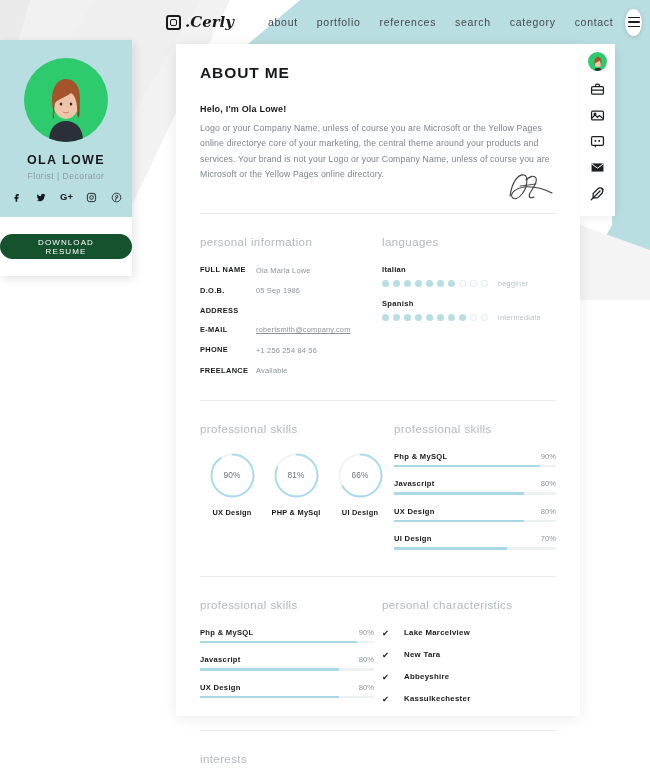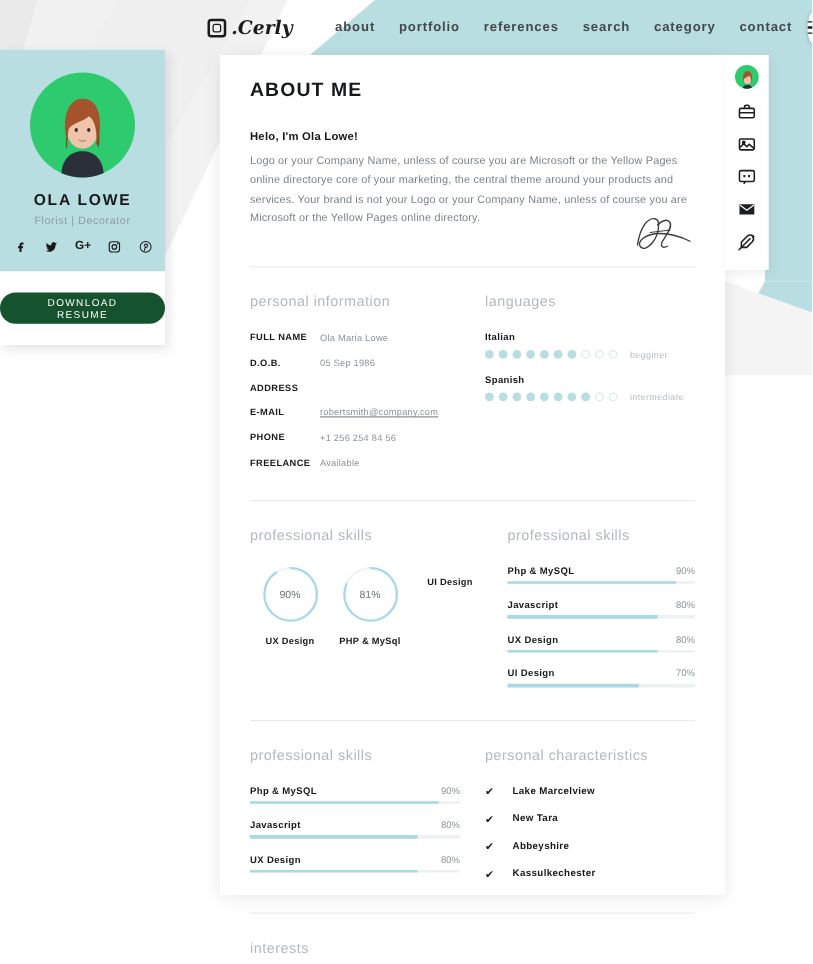--- a/index.html
+++ b/index.html
@@ -37,21 +37,20 @@
   }
   .brand-text {
     font-family: "DejaVu Serif", serif;
     font-style: italic; font-weight: 700;
     font-size: 15px; color: #1a1a1a; letter-spacing: 0px;
   }
   .nav-links { display: flex; align-items: center; gap: 19px; margin-left: 34px; }
   .nav-links a {
     font-size: 10.5px; color: #44484b; text-decoration: none;
     letter-spacing: 0.7px;
-    font-weight: bold;
   }
   .burger {
     width: 27px; height: 27px; border-radius: 50%;
     background: #fff; box-shadow: 0 1px 4px rgba(0,0,0,.18);
     margin-left: 12px; display: flex; flex-direction: column;
     align-items: center; justify-content: center; gap: 3px;
   }
   .burger i { display: block; width: 12px; height: 1.6px; background: #1a1a1a; border-radius: 1px; }
 
   
@@ -105,21 +104,21 @@
   .intro-head { font-size: 9px; font-weight: 700; color: #16181a; margin-bottom: 7px; letter-spacing: .2px; }
   .intro-body { font-size: 8.7px; line-height: 1.78; color: #7b848a; max-width: 350px; letter-spacing: .15px; }
   .signature { position: absolute; right: 20px; top: 122px; width: 60px; height: 42px; }
 
   .divider { height: 1px; background: #ececec; margin: 0; }
 
   .sec-title {
     font-size: 11.5px; color: #b2b9bd; letter-spacing: .4px;
     font-weight: 400; margin-bottom: 17px;
   }
-  .two-col { display: flex; gap: 12px; }
+  .two-col { display: flex; gap: 0; }
   .col-l { width: 186px; }
   .col-r { width: 186px; margin-left: 8px; }
   .block { padding: 22px 0 14px 0; }
 
   
   .pi-row { display: flex; margin-bottom: 9px; font-size: 7.4px; align-items: flex-start; }
   .pi-key { width: 56px; flex: 0 0 56px; font-weight: 700; color: #16181a; letter-spacing: .35px; padding-top: .5px; }
   .pi-val { color: #8b9398; line-height: 1.55; letter-spacing: .2px; }
   .pi-val.link { color: #8b9398; text-decoration: underline; }
 
@@ -359,20 +358,26 @@
             <div class="circ-item">
               <div class="circ-wrap"><svg viewBox="0 0 47 47" width="47" height="47">
                     <circle cx="23.5" cy="23.5" r="21" fill="none" stroke="#f0f3f4" stroke-width="1.8"></circle>
                     <circle cx="23.5" cy="23.5" r="21" fill="none" stroke="#a9d9e7" stroke-width="1.8" stroke-linecap="round" stroke-dasharray="106.87698207512476 131.94689145077132" transform="rotate(-90 23.5 23.5)"></circle>
                   </svg>
                 <div class="circ-pct">81%</div>
               </div>
               <div class="circ-label">PHP &amp; MySql</div>
             </div>
             <div class="circ-item">
+              <div class="circ-wrap"><svg viewBox="0 0 47 47" width="47" height="47">
+                    <circle cx="23.5" cy="23.5" r="21" fill="none" stroke="#f0f3f4" stroke-width="1.8"></circle>
+                    <circle cx="23.5" cy="23.5" r="21" fill="none" stroke="#a9d9e7" stroke-width="1.8" stroke-linecap="round" stroke-dasharray="87.08494835750908 131.94689145077132" transform="rotate(-90 23.5 23.5)"></circle>
+                  </svg>
+                <div class="circ-pct">66%</div>
+              </div>
               <div class="circ-label">UI Design</div>
             </div>
           </div>
         </div>
 
         <div class="col-r">
           <div class="sec-title">professional skills</div>
           <div class="bar-item">
             <div class="bar-head">
               <span class="bar-name">Php &amp; MySQL</span>

